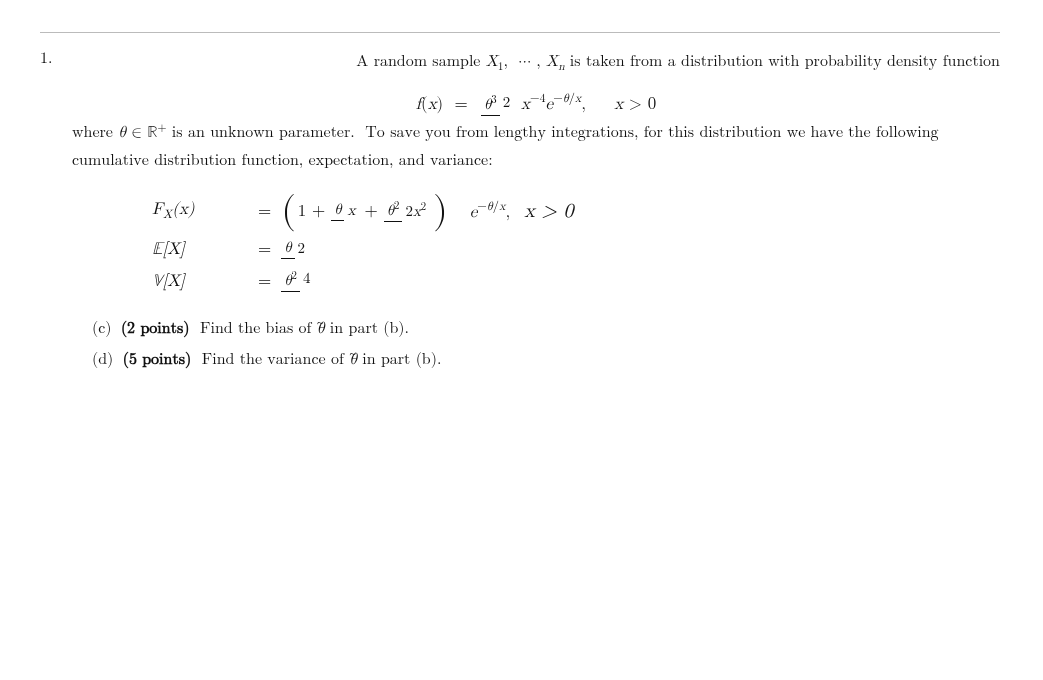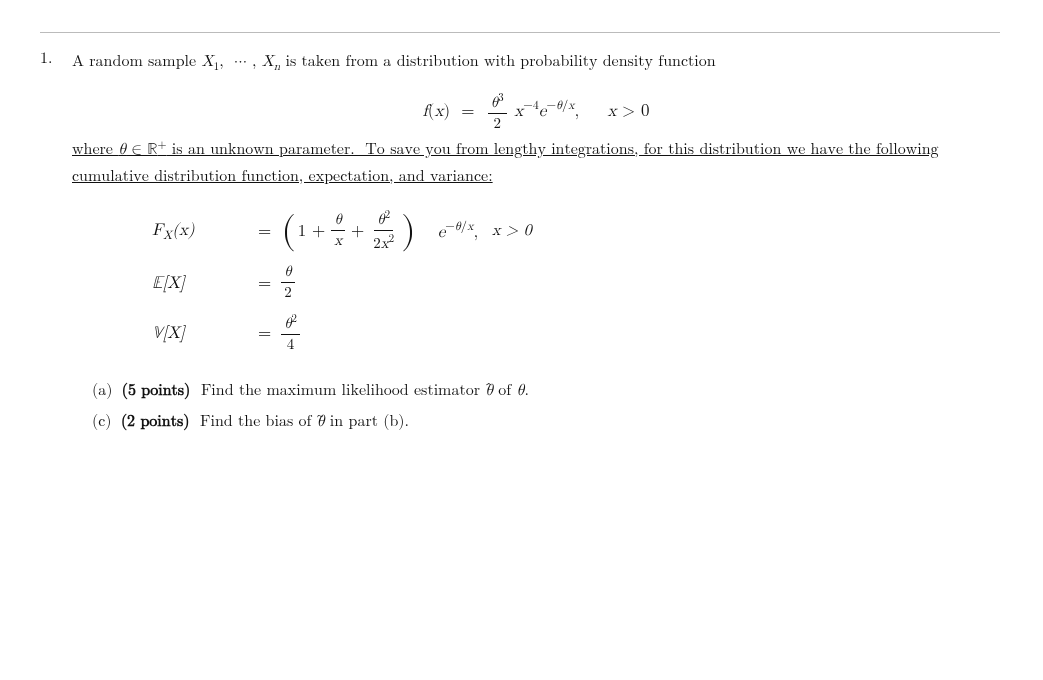--- a/index.html
+++ b/index.html
@@ -34,32 +34,32 @@
     }
 
     .problem-text {
       flex: 1;
     }
 
     .intro-text {
       font-size: 16px;
       line-height: 1.6;
       margin-bottom: 14px;
+      text-align: right;
     }
 
     .math-display {
       text-align: center;
       margin: 2px 0;
       font-size: 17px;
     }
 
     .fraction {
       display: inline-flex;
-      flex-direction: column;
-      align-items: center;
+      flex-direction: row;
       vertical-align: middle;
       margin: 0 2px;
     }
 
     .fraction .numerator {
       border-bottom: 1.5px solid #111;
       padding: 0 3px 1px 3px;
       font-size: 15px;
     }
 
@@ -75,21 +75,20 @@
 
     sub {
       font-size: 0.72em;
       vertical-align: sub;
     }
 
     .where-block {
       font-size: 16px;
       line-height: 1.7;
       margin-bottom: 18px;
-      text-decoration: underline;
     }
 
     .formulas-block {
       margin: 18px 0 22px 80px;
     }
 
     .formula-row {
       display: flex;
       align-items: center;
       margin-bottom: 10px;
@@ -126,21 +125,21 @@
       font-size: 17px;
     }
 
     .exp-part {
       margin-left: 20px;
       font-size: 17px;
     }
 
     .condition {
       margin-left: 14px;
-      font-size: 16px;
+      font-size: 20px;
       font-style: italic;
     }
 
     .divider-line {
       border: none;
       border-top: 1.5px solid #bbb;
       margin: 8px 0 16px 0;
     }
 
     .parts-list {
@@ -249,33 +248,33 @@
               <span class="numerator"><i>θ</i><sup>2</sup></span>
               <span class="denominator">4</span>
             </span>
           </span>
         </div>
 
       </div>
 
       <ul class="parts-list">
 
-        <li class="part-item">
-          <span class="part-label">(a)</span>
-          <span class="bold">(5 points)</span>
-          &nbsp;Find the maximum likelihood estimator <i>θ</i>̂ of <i>θ</i>.
-        </li>
 
 
         <li class="part-item">
           <span class="part-label">(c)</span>
           <span class="bold">(2 points)</span>
           &nbsp;Find the bias of <i>θ</i>̃ in part (b).
         </li>
 
+        <li class="part-item">
+          <span class="part-label">(d)</span>
+          <span class="bold">(5 points)</span>
+          &nbsp;Find the variance of <i>θ</i>̃ in part (b).
+        </li>
 
 
       </ul>
 
     </div>
   </div>
 
 </div>
 
 </body></html>

